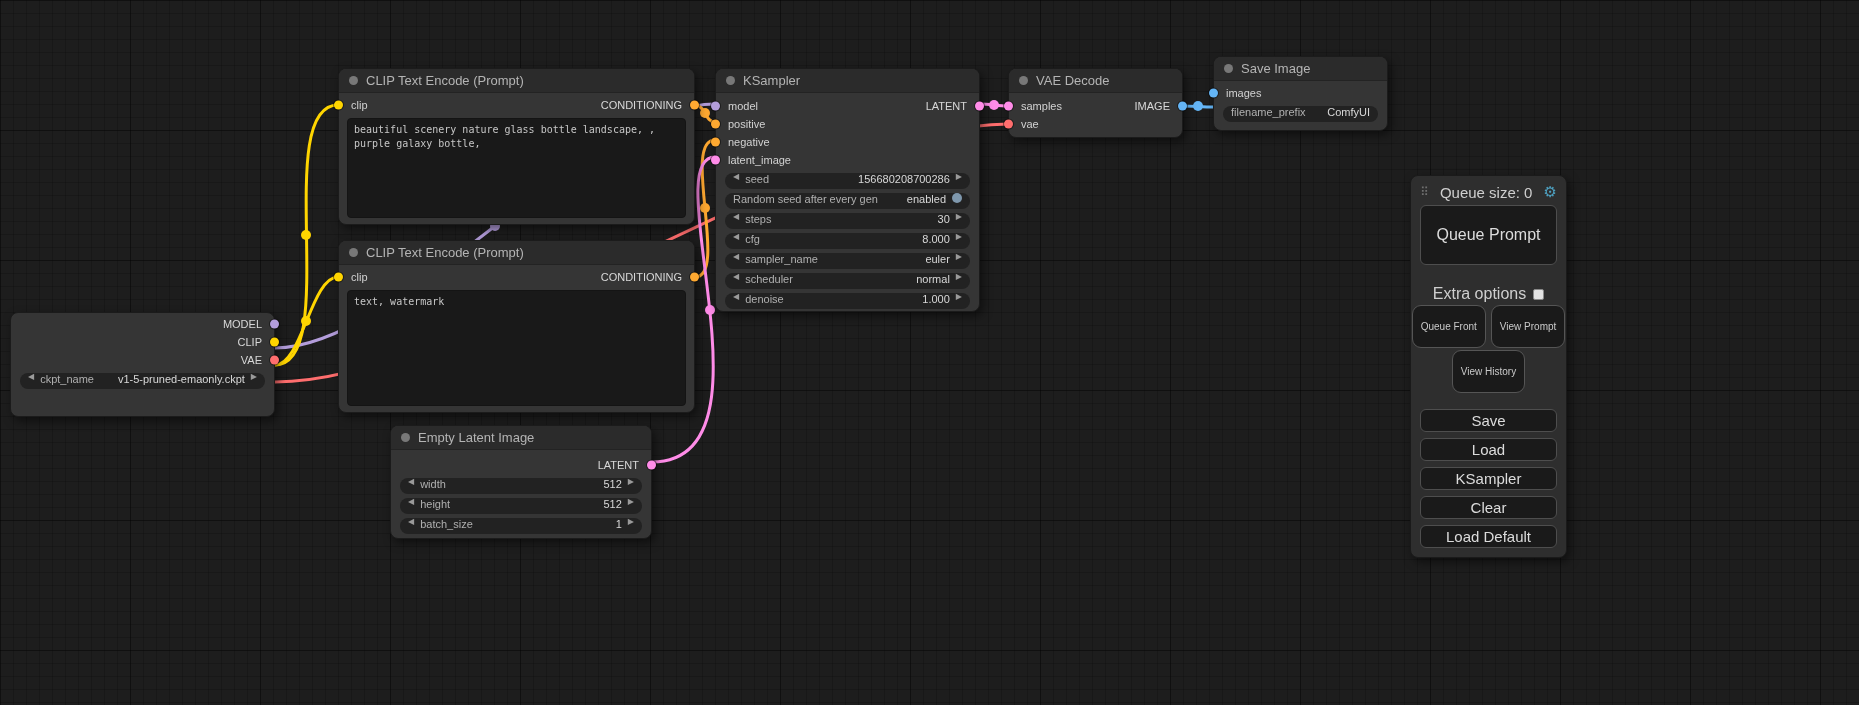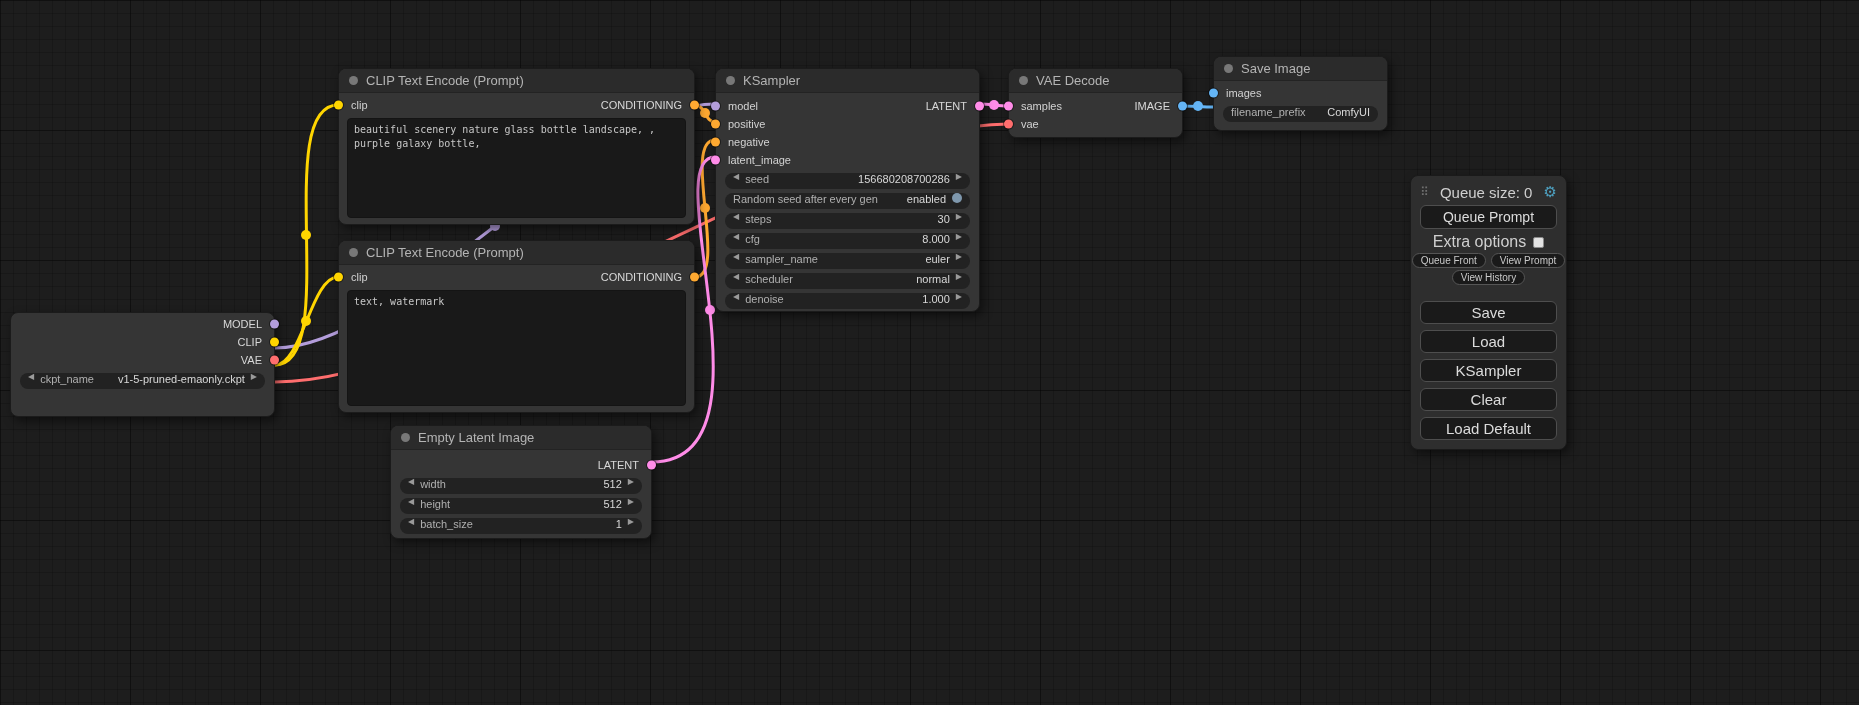--- a/index.html
+++ b/index.html
@@ -47,27 +47,27 @@
 
   #menu{position:absolute;z-index:3;left:1410px;top:175px;width:157px;background:#2e2e2e;
         border:1px solid #1a1a1a;border-radius:8px;box-shadow:3px 4px 10px rgba(0,0,0,.5);
         padding:6px 9px 9px;color:#cfcfcf}
   .mhead{display:flex;align-items:center;justify-content:space-between;height:20px;margin-bottom:3px}
   .mdrag{color:#6f6f6f;font-size:12px;font-family:"DejaVu Sans",sans-serif;cursor:grab}
   .mtitle{font-size:15px;color:#cfcfcf}
   .mgear{color:#4da0c0;font-size:15px;font-family:"DejaVu Sans",sans-serif;cursor:pointer}
   .mbtn{display:block;width:100%;background:#1a1a1a;border:1px solid #4e4e4e;border-radius:6px;
         color:#dcdcdc;text-align:center;font-family:inherit;cursor:pointer}
-  .mbtn.big{font-size:14px;padding:3px 0;margin-bottom:4px}
+  .mbtn.big{font-size:16px;padding:20px 0;margin-bottom:20px}
   .mbtn.std{font-size:15px;padding:2px 0;margin-top:6px}
   .extra{display:flex;align-items:center;justify-content:center;gap:7px;font-size:16px;height:18px;margin:2px 0}
   .checkbox{width:11px;height:11px;background:#e3e3e3;border:1px solid #8a8a8a;border-radius:2px;cursor:pointer}
   .srow{display:flex;justify-content:center;gap:5px;margin:2px 0}
   .sbtn{background:#1a1a1a;border:1px solid #555;border-radius:9px;color:#c9c9c9;font-size:10px;
-        padding:1px 8px;font-family:inherit;cursor:pointer;white-space:nowrap}
+        padding:15px 8px;font-family:inherit;cursor:pointer;white-space:nowrap}
   .mgap{height:8px}
 </style>
 </head>
 <body>
 
 <div id="canvas">
 
   <svg id="wires" width="1859" height="705" viewBox="0 0 1859 705">
     <path d="M 275 348 C 401 348, 589 104, 715 104" style="stroke: rgb(179, 157, 219);"></path>
     <path d="M 275 365 C 342 365, 271 105, 338 105" style="stroke: rgb(255, 213, 0);"></path>

